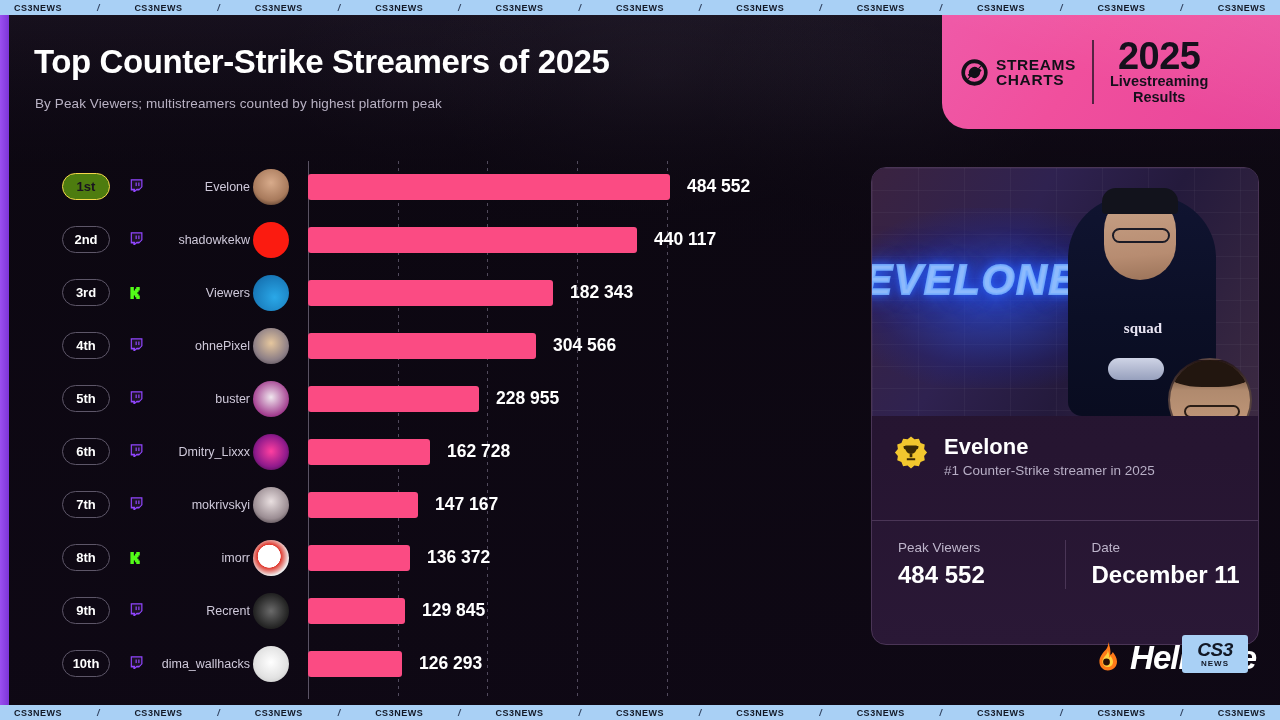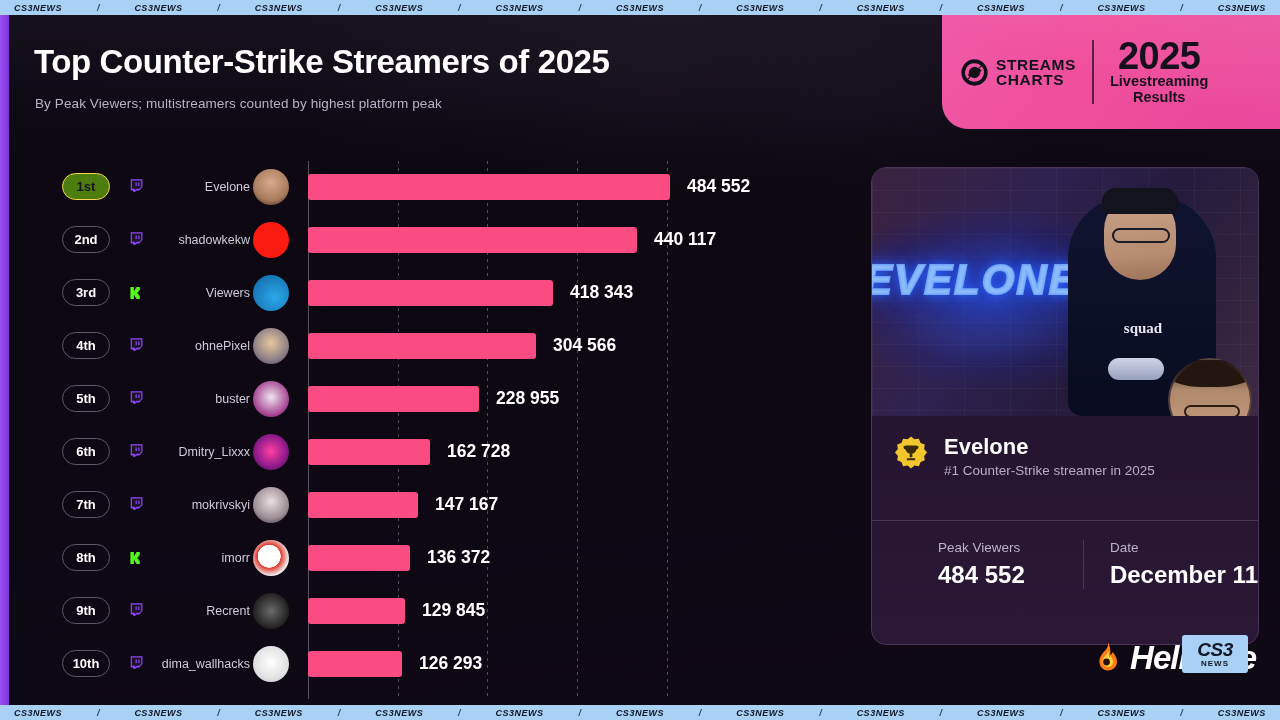--- a/index.html
+++ b/index.html
@@ -13,21 +13,21 @@
   
   .ticker {
     position:absolute; left:0; width:1280px; height:15px;
     background:#a9d0f5;
     display:flex; align-items:center; justify-content:space-between;
     padding:0 14px; z-index:40; overflow:hidden;
   }
   .ticker.top { top:0; }
   .ticker.bottom { bottom:0; }
   .ticker span.tk {
-    font-size:9px; font-weight:bold; font-style:italic;
+    font-size:9px; font-weight:bold; 
     color:#121826; letter-spacing:.5px; white-space:nowrap;
   }
   .ticker span.sep { font-size:9px; font-weight:bold; font-style:italic; color:#30415e; }
 
   
   .stage {
     position:absolute; left:0; top:15px; width:1280px; height:690px;
     background:#0d0811; overflow:hidden;
   }
   
@@ -160,21 +160,21 @@
   .webcam .gl { position:absolute; left:14px; top:45px; width:56px; height:13px; border:2px solid #2a1d16; border-radius:7px; }
 
   .cardinfo { padding:19px 20px 0 20px; position:relative; }
   .trophy {
     position:absolute; left:20px; top:19px; width:38px; height:38px;
   }
   .cname { margin-left:52px; font-size:22px; font-weight:bold; color:#ffffff; line-height:1.1; }
   .ctag { margin-left:52px; font-size:13.5px; color:#b7aec5; margin-top:4px; }
   .divider { position:absolute; left:0; right:0; top:352px; height:1px; background:#4a3556; }
   .stats { position:absolute; left:0; top:372px; width:100%; display:flex; }
-  .stat { flex:1; padding-left:26px;margin-left:40px; }
+  .stat { flex:1; padding-left:26px; }
   .stat.second { padding-left:26px; border-left:1px solid #4a3556; }
   .stat .lbl { font-size:13.5px; color:#bdb4ca; }
   .stat .num { font-size:24px; font-weight:bold; color:#ffffff; margin-top:6px; white-space:nowrap; }
 
   
   .sponsor { position:absolute; right:24px; bottom:28px; z-index:20; display:flex; align-items:center; }
   .flame { width:36px; height:36px; margin-right:5px; }
   .hell { font-size:33px; font-weight:bold; font-style:italic; color:#ffffff; letter-spacing:-1px; }
   .cs3 {
     position:absolute; right:8px; bottom:4px; width:66px; height:38px;
@@ -276,21 +276,21 @@
       <div class="row" style="top: 111px;">
         <div class="rank">3rd</div>
         <div class="plat">
           <svg viewBox="0 0 20 20" width="16" height="16">
             <path d="M3 2.4h4.3v4.5h1.5V4.6h1.5V2.4h4.4v4.5h-1.5v2.2h-1.5v1.8h1.5v2.2h1.5v4.5h-4.4v-2.2H8.8v-2.3H7.3v4.5H3z" fill="#53fc18"></path>
           </svg>
         </div>
         <div class="uname">Viewers</div>
         <div class="av" style="background:radial-gradient(circle at 60% 62%,#2aa8e8,#1878b8 70%,#0d4f82);"></div>
         <div class="bar" style="width:245px"></div>
-        <div class="val" style="left:570px">418 343</div>
+        <div class="val" style="left:570px">182 343</div>
       </div>
       <div class="row" style="top: 164px;">
         <div class="rank">4th</div>
         <div class="plat">
           <svg viewBox="0 0 20 20" width="17" height="17">
             <path d="M3.2 1.6H17v9.1l-3.9 3.9h-3l-2 2H6.3v-2H3.2z" fill="#9146ff"></path>
             <path d="M4.6 3h11v7.2l-2.3 2.3h-3.1l-2 2v-2H4.6z" fill="#1d1326"></path>
             <rect x="8.9" y="5.3" width="1.4" height="4.2" fill="#9146ff"></rect>
             <rect x="12.1" y="5.3" width="1.4" height="4.2" fill="#9146ff"></rect>
           </svg>

